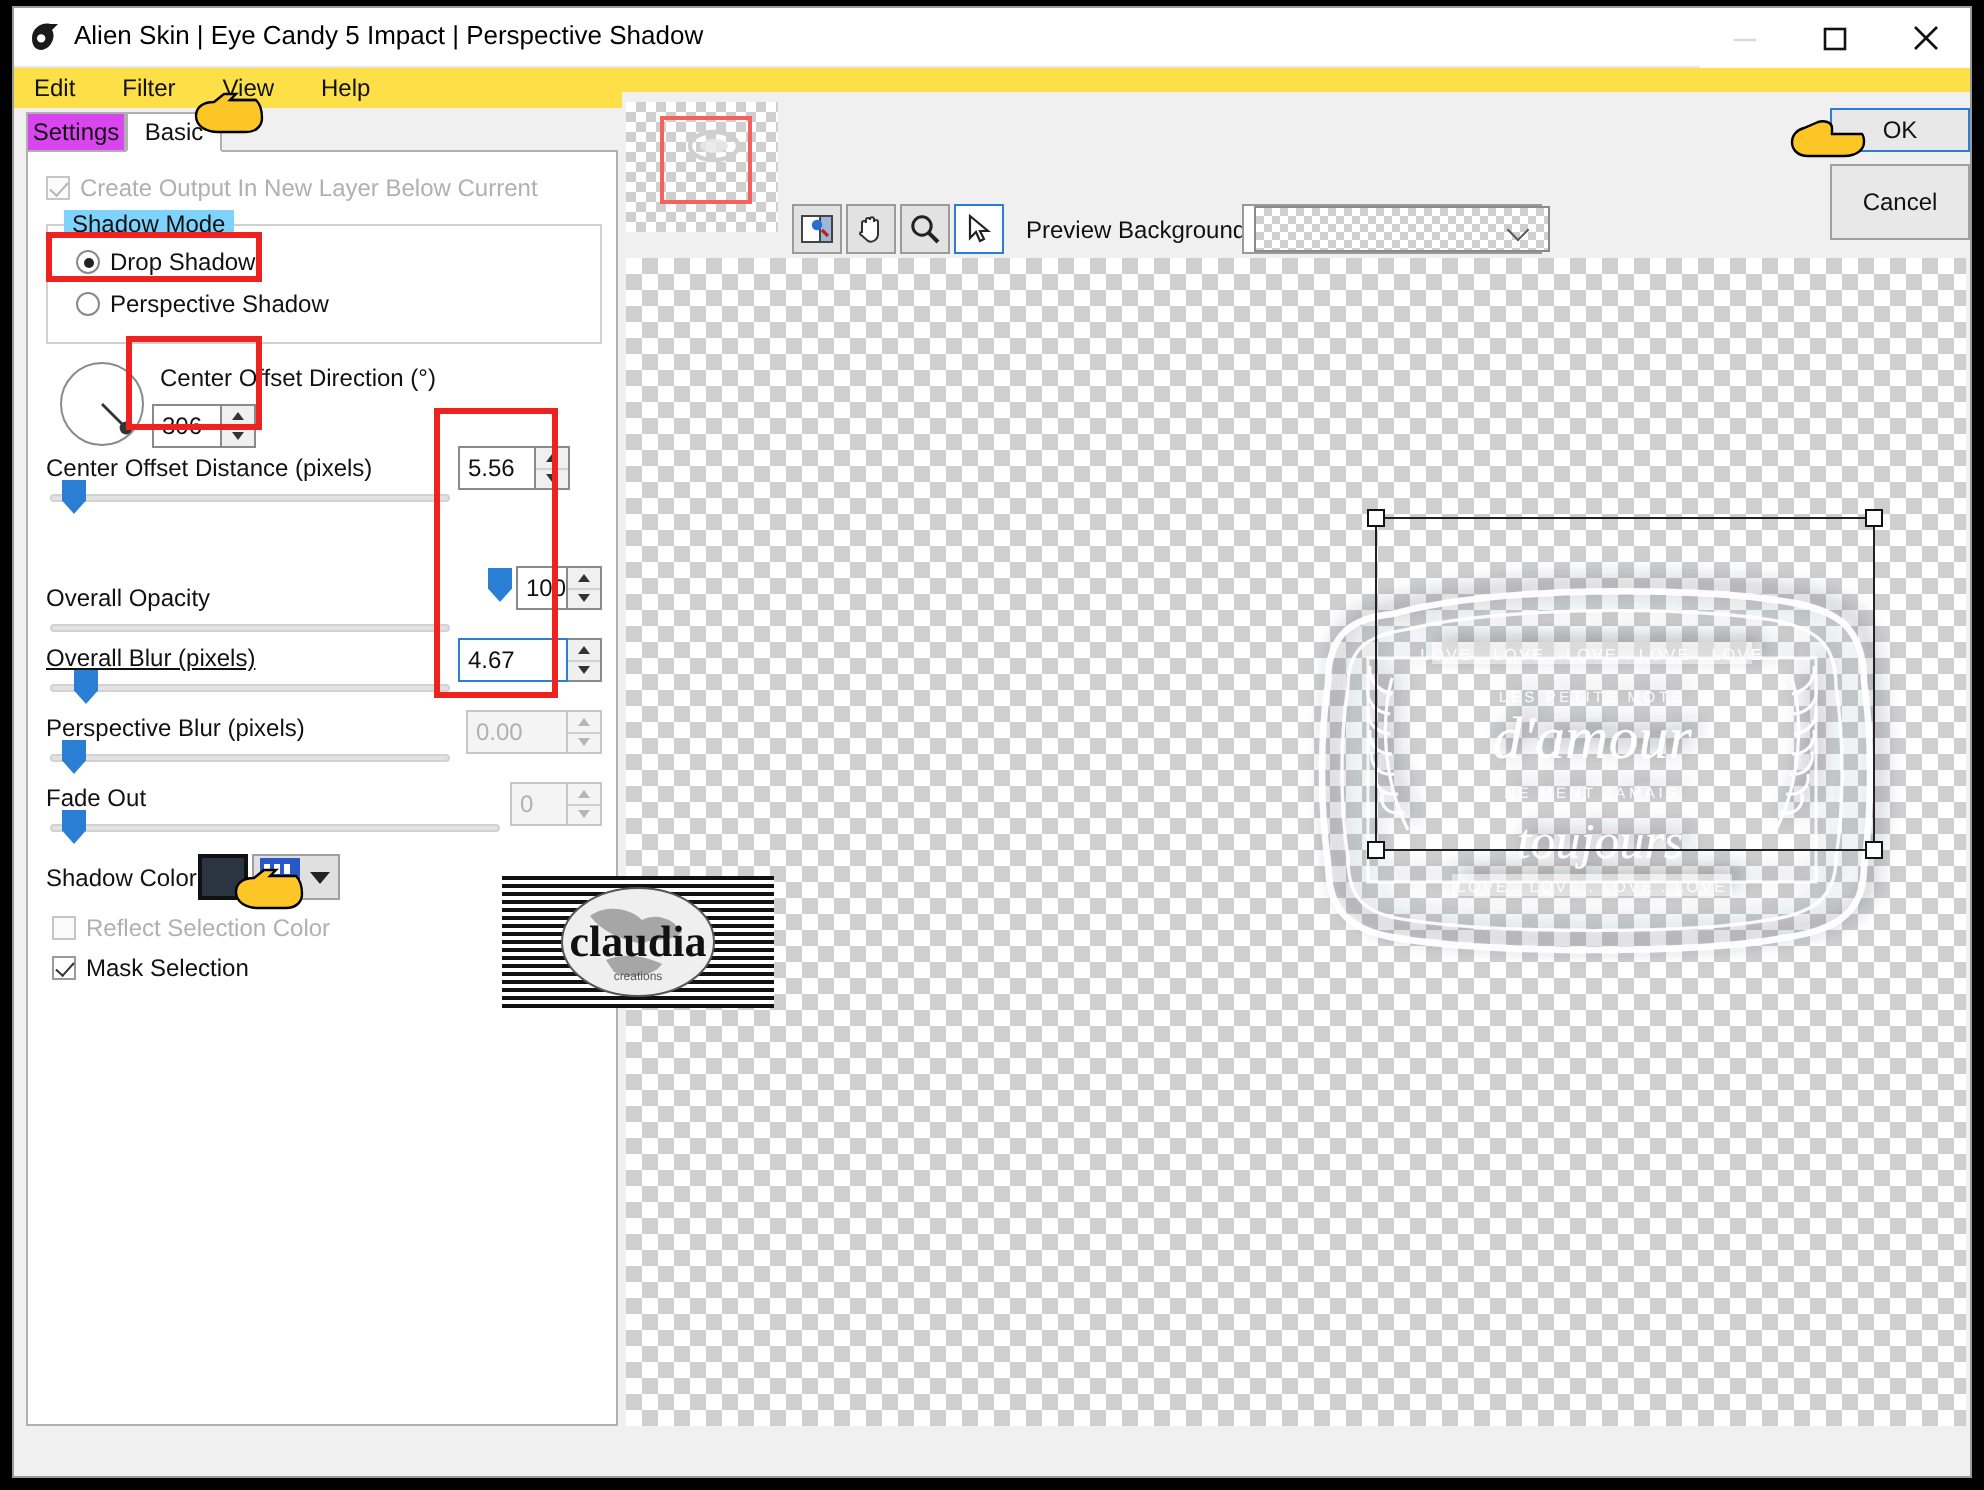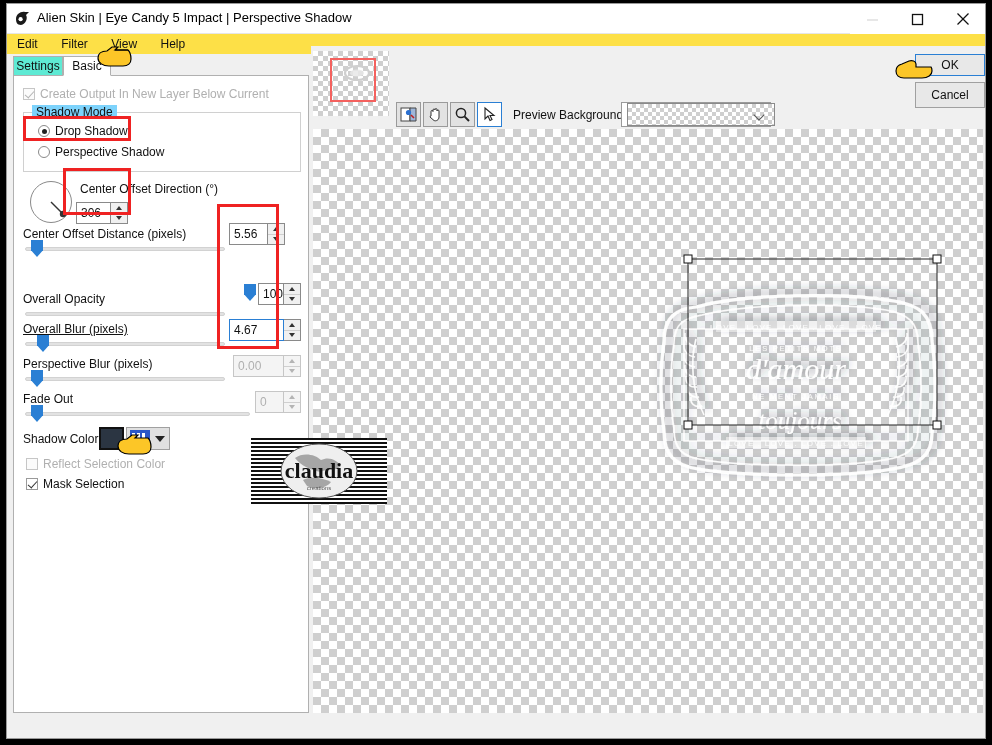--- a/index.html
+++ b/index.html
@@ -69,21 +69,21 @@
     position: absolute; left: 6px; top: 52px;
     width: 296px; height: 20px;
   }
   .tab {
     position: absolute; top: 0;
     height: 20px;
     font-size: 12px;
     line-height: 19px;
     text-align: center;
     border: 1px solid #b0b0b0;
-    background: #5eead4;
+    background: #d946ef;
     color: #111;
   }
   .tab.sel {
     background: #ffffff;
     border-bottom: 1px solid #ffffff;
     z-index: 3;
   }
   .tab1 { left: 0; width: 50px; }
   .tab2 { left: 50px; width: 48px; }
 
@@ -311,21 +311,21 @@
     left: 908px; top: 50px;
     width: 70px; height: 22px;
     border: 1px solid #2a7fd4;
     background: #e8e8e8;
     font-size: 12px; color: #111;
     display: flex; align-items: center; justify-content: center;
   }
   .cancelbtn {
     position: absolute;
     left: 908px; top: 78px;
-    width: 70px; height: 26px;
+    width: 70px; height: 38px;
     border: 1px solid #a0a0a0;
     background: #e8e8e8;
     font-size: 12px; color: #111;
     display: flex; align-items: center; justify-content: center;
   }
 
   
   .statusbar {
     position: absolute;
     left: 0; bottom: 0;

